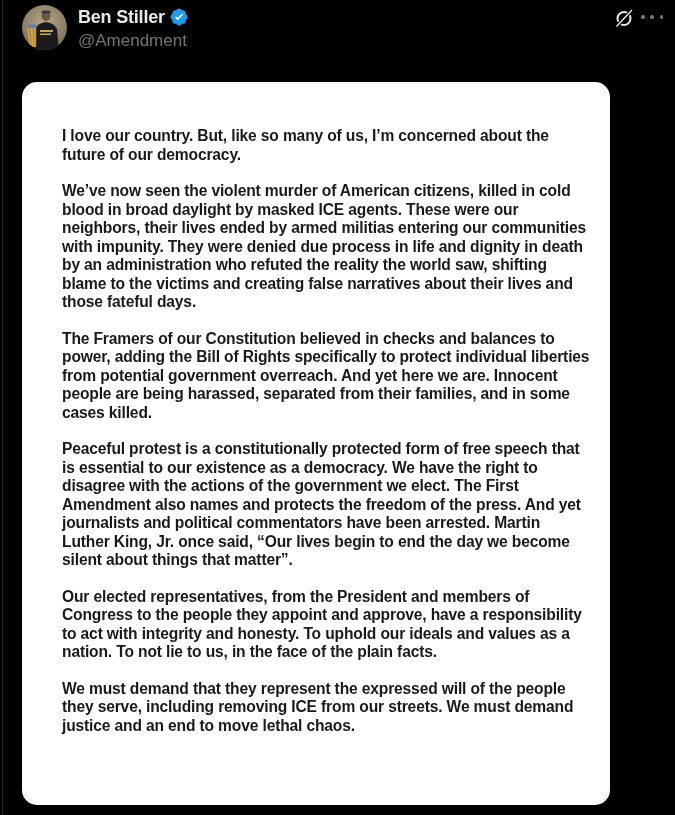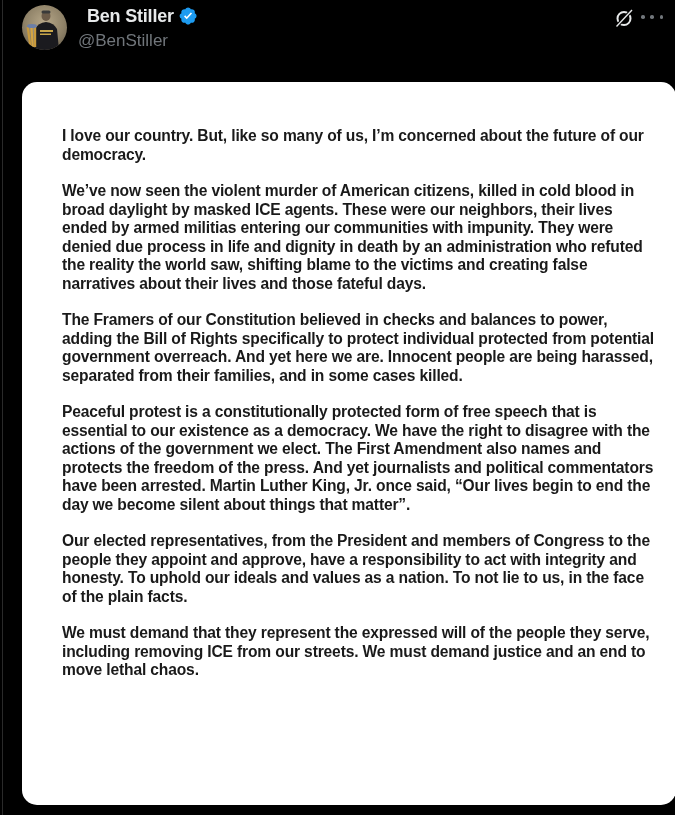--- a/index.html
+++ b/index.html
@@ -40,22 +40,22 @@
       background: radial-gradient(circle at 50% 40%, #b8a98a 0%, #8f8268 55%, #5e5545 100%);
     }
     .avatar svg { display: block; }
     .name-block {
       position: absolute;
       left: 78px;
       top: 6px;
     }
     .display-name-row {
       display: flex;
+      align-items: center;
       height: 22px;
-      margin-left: 9px;
     }
     .display-name {
       color: #e7e9ea;
       font-weight: bold;
       font-size: 18px;
       letter-spacing: -0.2px;
     }
     .verified-badge {
       margin-left: 4px;
       width: 20px;
@@ -89,21 +89,21 @@
     .more-button .dot {
       width: 3.5px;
       height: 3.5px;
       border-radius: 50%;
       background: #71767b;
     }
     .statement-card {
       position: absolute;
       left: 22px;
       top: 82px;
-      width: 654px;
+      width: 588px;
       height: 723px;
       background: #ffffff;
       border-radius: 15px;
       box-sizing: border-box;
       padding: 45px 20px 0 40px;
       color: #141414;
     }
     .statement-card p {
       margin: 0 0 18px 0;
       font-size: 15.6px;
@@ -141,38 +141,38 @@
   <div class="name-block">
     <div class="display-name-row">
       <span class="display-name">Ben Stiller</span>
       <span class="verified-badge">
         <svg width="20" height="20" viewBox="0 0 22 22">
           <path d="M20.4 11c0-1.3-.8-2.5-2-3 .4-1.2.1-2.6-.8-3.5-.9-.9-2.3-1.2-3.5-.8-.5-1.2-1.7-2-3-2s-2.5.8-3 2c-1.2-.4-2.6-.1-3.5.8-.9.9-1.2 2.3-.8 3.5-1.2.5-2 1.7-2 3s.8 2.5 2 3c-.4 1.2-.1 2.6.8 3.5.9.9 2.3 1.2 3.5.8.5 1.2 1.7 2 3 2s2.5-.8 3-2c1.2.4 2.6.1 3.5-.8.9-.9 1.2-2.3.8-3.5 1.2-.5 2-1.7 2-3z" fill="#1d9bf0"></path>
           <path d="M9.6 14.6 6.6 11.6l1.3-1.3 1.7 1.7 4.5-4.9 1.4 1.2z" fill="#ffffff"></path>
         </svg>
       </span>
     </div>
-    <div class="handle">@BenStiller</div>
+    <div class="handle">@Amendment</div>
   </div>
 
   <div class="grok-button">
     <svg width="22" height="22" viewBox="0 0 22 22">
       <circle cx="11" cy="11.5" r="6.5" fill="none" stroke="#e7e9ea" stroke-width="2"></circle>
       <line x1="3" y1="20" x2="19.5" y2="2.5" stroke="#000000" stroke-width="3.5"></line>
       <line x1="3.5" y1="19.5" x2="19" y2="3" stroke="#e7e9ea" stroke-width="1.4"></line>
     </svg>
   </div>
 
   <div class="more-button">
     <span class="dot"></span>
     <span class="dot"></span>
     <span class="dot"></span>
   </div>
 </div>
 
 <div class="statement-card">
   <p>I love our country.  But, like so many of us, I’m concerned about the future of our democracy.</p>
   <p>We’ve now seen the violent murder of American citizens, killed in cold blood in broad daylight by masked ICE agents. These were our neighbors, their lives ended by armed militias entering our communities with impunity.  They were denied due process in life and dignity in death by an administration who refuted the reality the world saw, shifting blame to the victims and creating false narratives about their lives and those fateful days.</p>
-  <p>The Framers of our Constitution believed in checks and balances to power, adding the Bill of Rights specifically to protect individual protected from potential government overreach.  And yet here we are.  Innocent people are being harassed, separated from their families, and in some cases killed.</p>
+  <p>The Framers of our Constitution believed in checks and balances to power, adding the Bill of Rights specifically to protect individual liberties from potential government overreach.  And yet here we are.  Innocent people are being harassed, separated from their families, and in some cases killed.</p>
   <p>Peaceful protest is a constitutionally protected form of free speech that is essential to our existence as a democracy.  We have the right to disagree with the actions of the government we elect. The First Amendment also names and protects the freedom of the press. And yet journalists and political commentators have been arrested. Martin Luther King, Jr. once said, “Our lives begin to end the day we become silent about things that matter”.</p>
   <p>Our elected representatives, from the President and members of Congress to the people they appoint and approve, have a responsibility to act with integrity and honesty. To uphold our ideals and values as a nation.  To not lie to us, in the face of the plain facts.</p>
   <p>We must demand that they represent the expressed will of the people they serve, including removing ICE from our streets.  We must demand justice and an end to move lethal chaos.</p>
 </div>
 
 </body></html>

